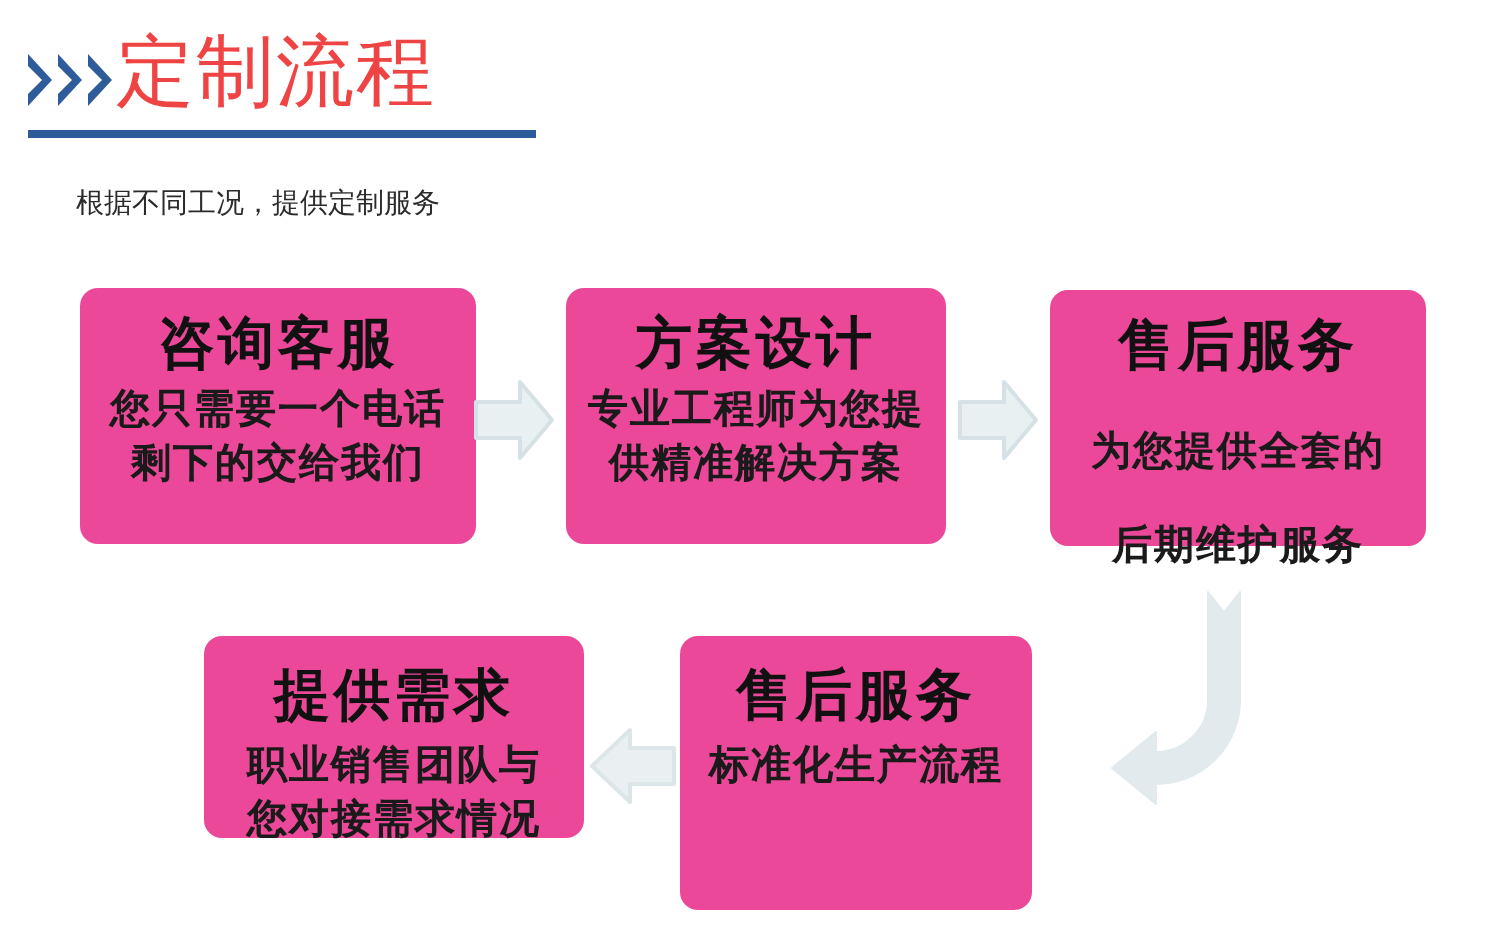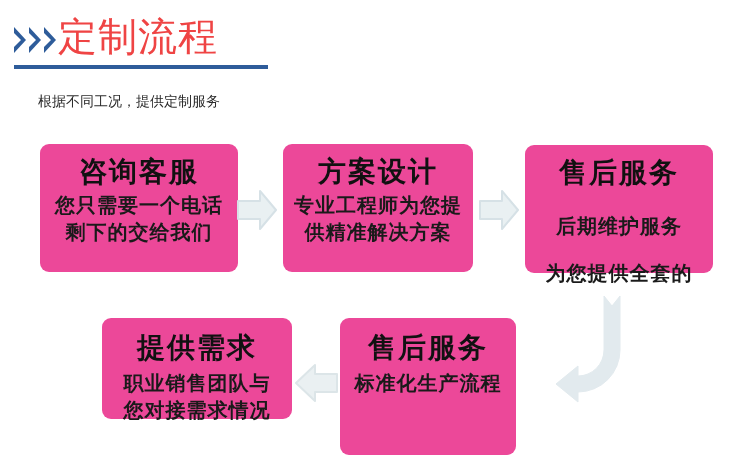--- a/index.html
+++ b/index.html
@@ -163,22 +163,22 @@
 </div>
 
 <div class="box" id="box-2">
   <div class="box-title">方案设计</div>
   <div class="box-desc">专业工程师为您提</div>
   <div class="box-desc">供精准解决方案</div>
 </div>
 
 <div class="box" id="box-3">
   <div class="box-title">售后服务</div>
+  <div class="box-desc">为您提供全套的</div>
   <div class="box-desc">后期维护服务</div>
-  <div class="box-desc">为您提供全套的</div>
 </div>
 
 <div class="box" id="box-4">
   <div class="box-title">提供需求</div>
   <div class="box-desc">职业销售团队与</div>
   <div class="box-desc">您对接需求情况</div>
 </div>
 
 <div class="box" id="box-5">
   <div class="box-title">售后服务</div>

